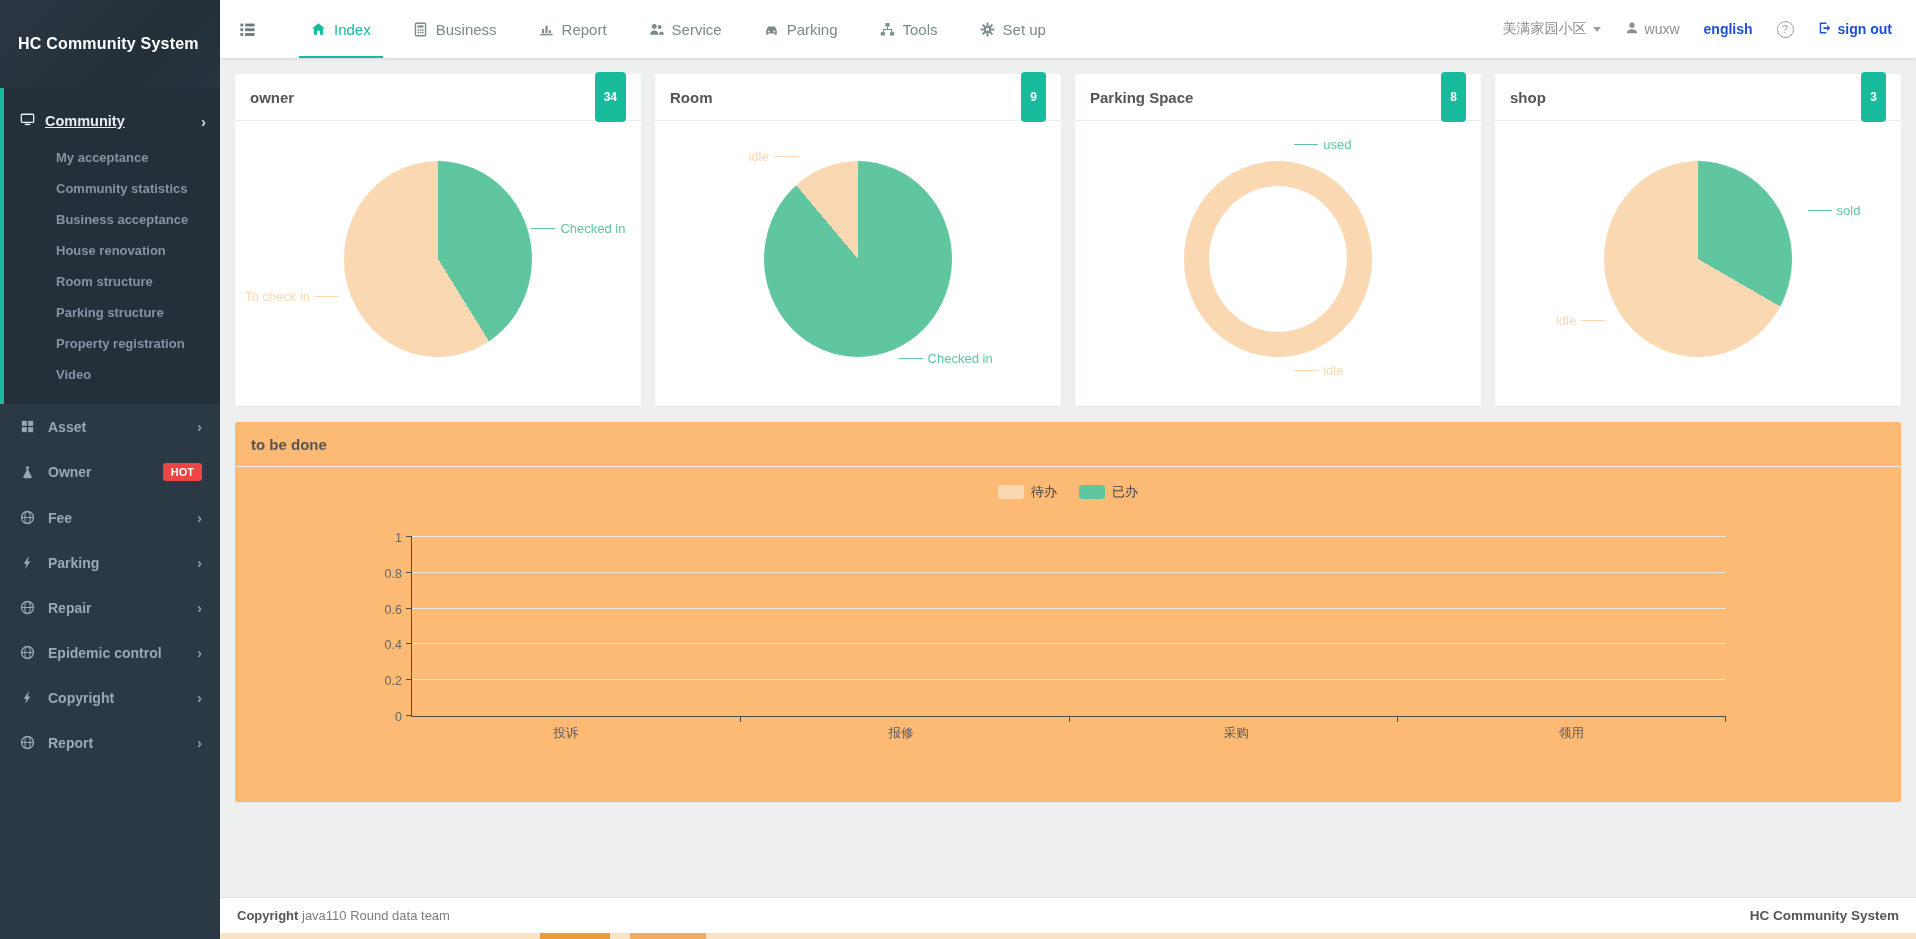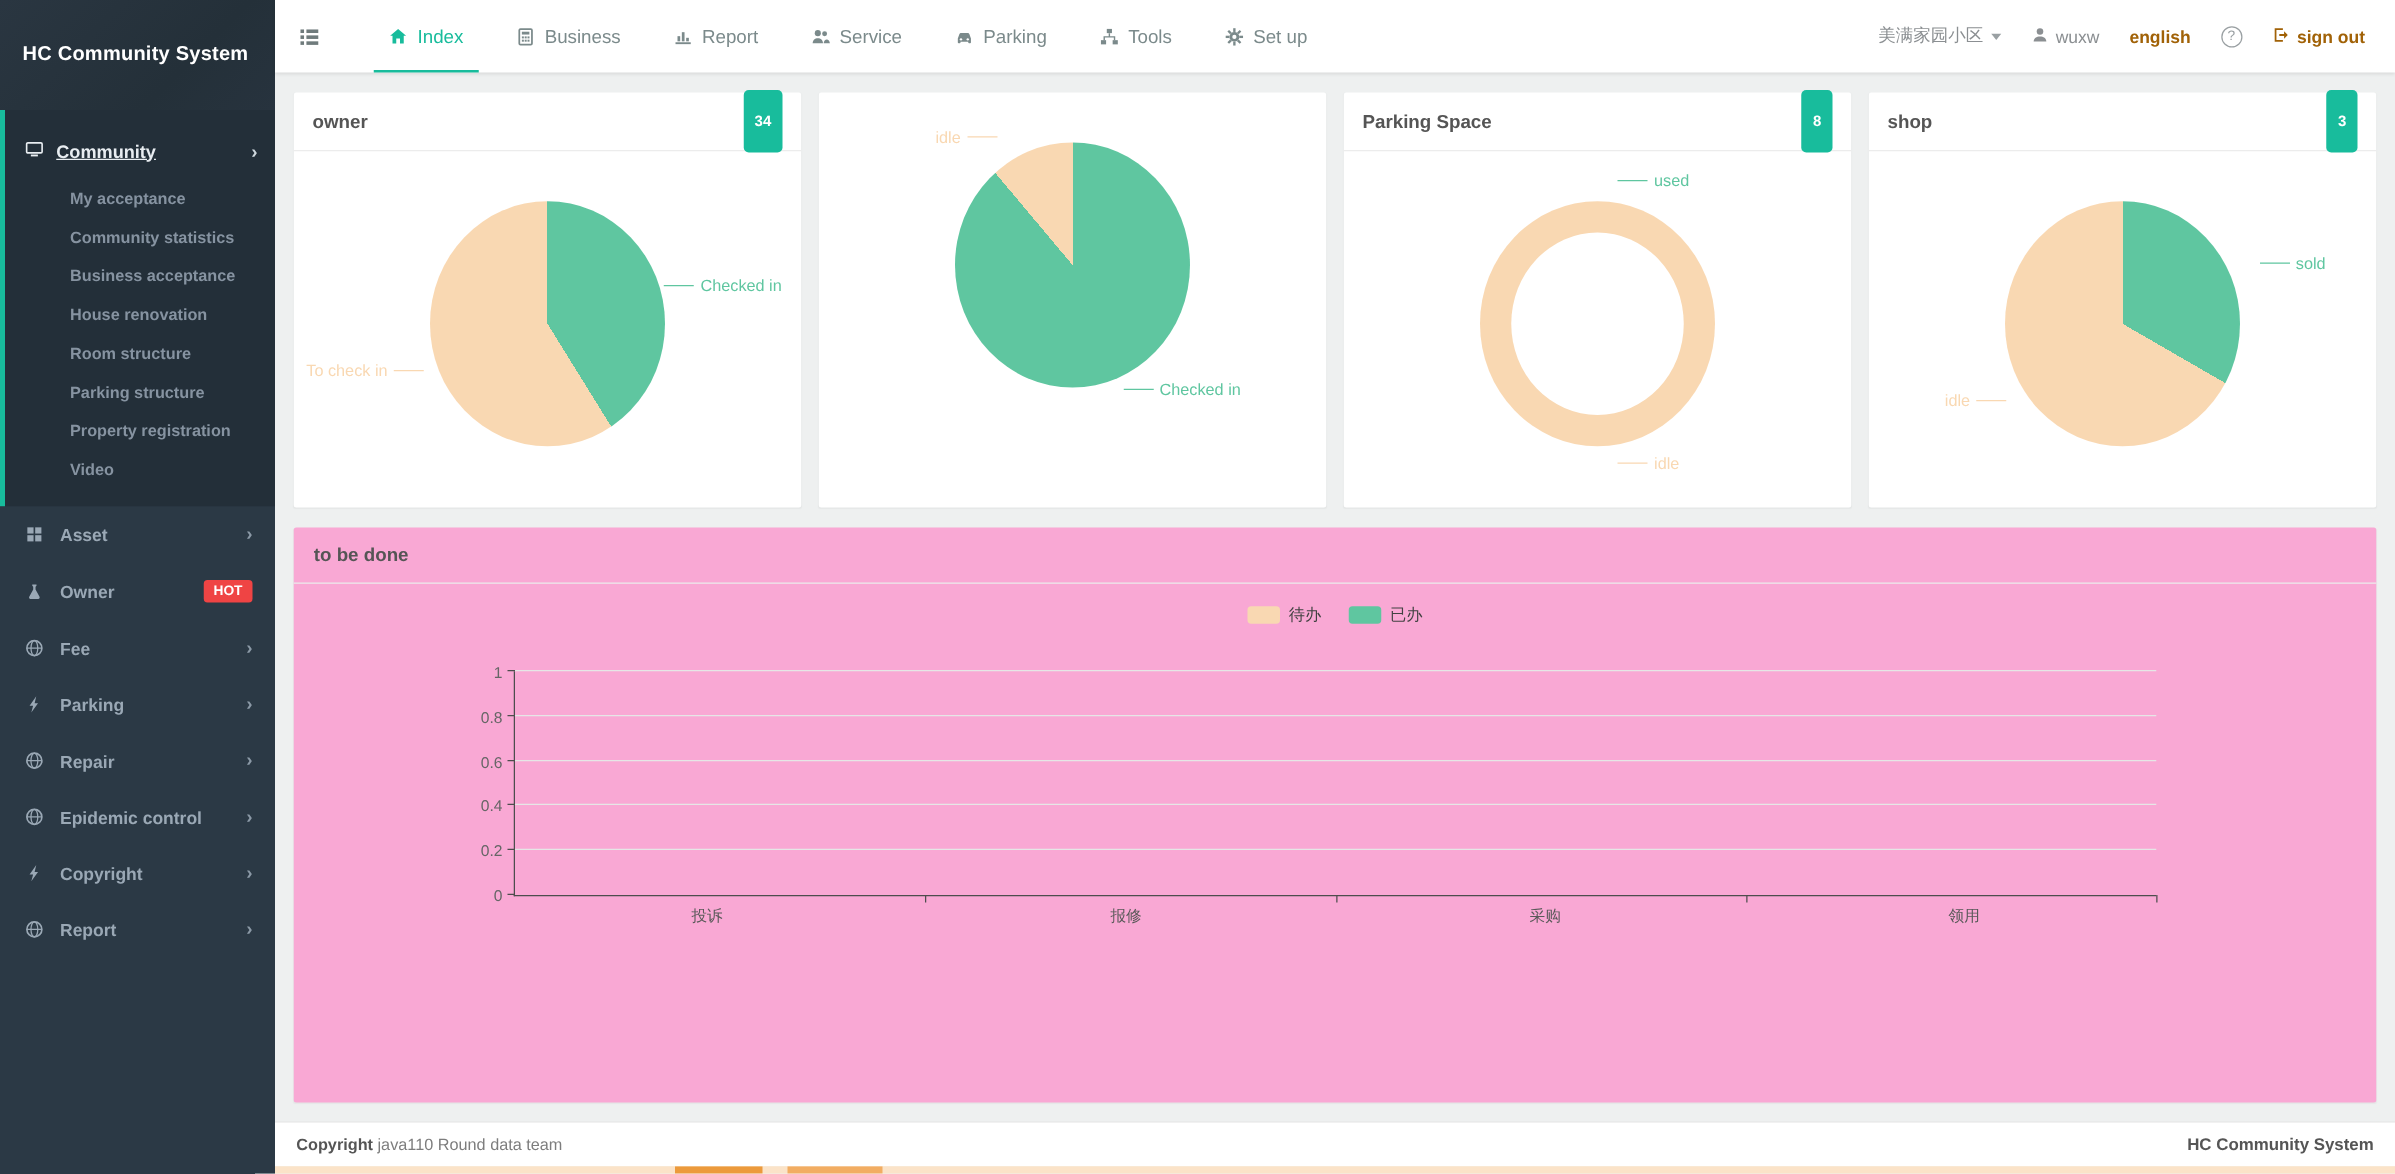--- a/index.html
+++ b/index.html
@@ -31,21 +31,21 @@
   .hamburger svg { width:19px; height:19px; }
   .nav-tabs { display:flex; align-items:stretch; height:100%; }
   .nav-tab { display:flex; align-items:center; gap:8px; color:#7b8a8b; font-size:15px; padding:0 14px; margin-right:14px; position:relative; cursor:pointer; }
   .nav-tab svg { width:15px; height:15px; }
   .nav-tab.active { color:#18bc9c; }
   .nav-tab.active::after { content:""; position:absolute; left:2px; right:2px; bottom:0; height:2px; background:#18bc9c; }
   .topbar-right { margin-left:auto; display:flex; align-items:center; gap:24px; color:#8b8f92; font-size:14px; }
   .tb-item { display:flex; align-items:center; gap:6px; cursor:pointer; }
   .tb-item svg { width:14px; height:14px; }
   .caret-down { width:0; height:0; border-left:4px solid transparent; border-right:4px solid transparent; border-top:5px solid #9aa0a3; display:inline-block; }
-  .bold { font-weight:bold; color:#a16207; }
+  .bold { font-weight:bold; color:#1d4ed8; }
   .q-circle { width:17px; height:17px; border:1.4px solid #9aa0a3; border-radius:50%; display:inline-flex; align-items:center; justify-content:center; font-size:11px; color:#9aa0a3; }
 
   
   .content { padding:16px 15px 0; }
   .cards-row { display:flex; gap:14px; }
   .stat-card { flex:1; background:#fff; height:332px; border-radius:2px; box-shadow:0 1px 1px rgba(0,0,0,.04); }
   .stat-header { height:47px; display:flex; align-items:center; justify-content:space-between; padding:0 15px; border-bottom:1px solid #ececec; }
   .stat-title { color:#555; font-size:15px; font-weight:bold; }
   .stat-badge { background:#18bc9c; color:#fff; font-size:12px; font-weight:bold; padding:18px 9px; border-radius:4px; }
   .stat-body { position:relative; height:284px; }
@@ -56,21 +56,21 @@
   .pos-right-mid    { left:73%;  top:100px; }
   .pos-left-mid     { left:10px; top:168px; }
   .pos-top-left     { left:23%;  top:28px;  }
   .pos-bottom-right { left:60%;  top:230px; }
   .pos-top-center   { left:54%;  top:16px;  }
   .pos-bottom-center{ left:54%;  top:242px; }
   .pos-right-upper  { left:77%;  top:82px;  }
   .pos-left-lower   { left:15%;  top:192px; }
 
   
-  .todo-card { margin-top:16px; background:#f9a8d4; height:460px; border-radius:2px; box-shadow:0 1px 1px rgba(0,0,0,.04); }
+  .todo-card { margin-top:16px; background:#fdba74; height:380px; border-radius:2px; box-shadow:0 1px 1px rgba(0,0,0,.04); }
   .todo-header { height:45px; display:flex; align-items:center; padding:0 16px; border-bottom:1px solid #ececec; }
   .todo-title { color:#555; font-size:15px; font-weight:bold; }
   .todo-body { position:relative; height:334px; }
   .legend { position:absolute; top:16px; left:0; right:0; display:flex; justify-content:center; gap:22px; }
   .legend-item { display:flex; align-items:center; gap:7px; font-size:13px; color:#424242; cursor:pointer; }
   .legend-swatch { width:26px; height:14px; border-radius:3px; }
   .plot { position:absolute; left:176px; right:176px; top:70px; height:180px;
     border-left:1px solid #4d4d4d; border-bottom:1px solid #4d4d4d; }
   .gridline { position:absolute; left:0; right:0; height:1px; background:#e6e6e6; }
   .ytick { position:absolute; left:-6px; width:6px; height:1px; background:#4d4d4d; }
@@ -355,20 +355,24 @@
               <i class="leader"></i>
               <span>Checked in</span>
             </span>
             <span class="pie-label pos-left-mid" style="color: rgb(249, 216, 178);">
               <span>To check in</span>
               <i class="leader"></i>
             </span>
           </div>
         </div>
         <div class="stat-card">
+          <div class="stat-header">
+            <span class="stat-title">Room</span>
+            <span class="stat-badge">9</span>
+          </div>
           <div class="stat-body">
             <div class="pie" style="background: conic-gradient(rgb(95, 198, 160) 0deg, rgb(95, 198, 160) 320deg, rgb(249, 216, 178) 320deg, rgb(249, 216, 178) 360deg);"></div>
             <span class="pie-label pos-top-left" style="color: rgb(249, 216, 178);">
               <span>idle</span>
               <i class="leader"></i>
             </span>
             <span class="pie-label pos-bottom-right" style="color: rgb(95, 198, 160);">
               <i class="leader"></i>
               <span>Checked in</span>
             </span>

